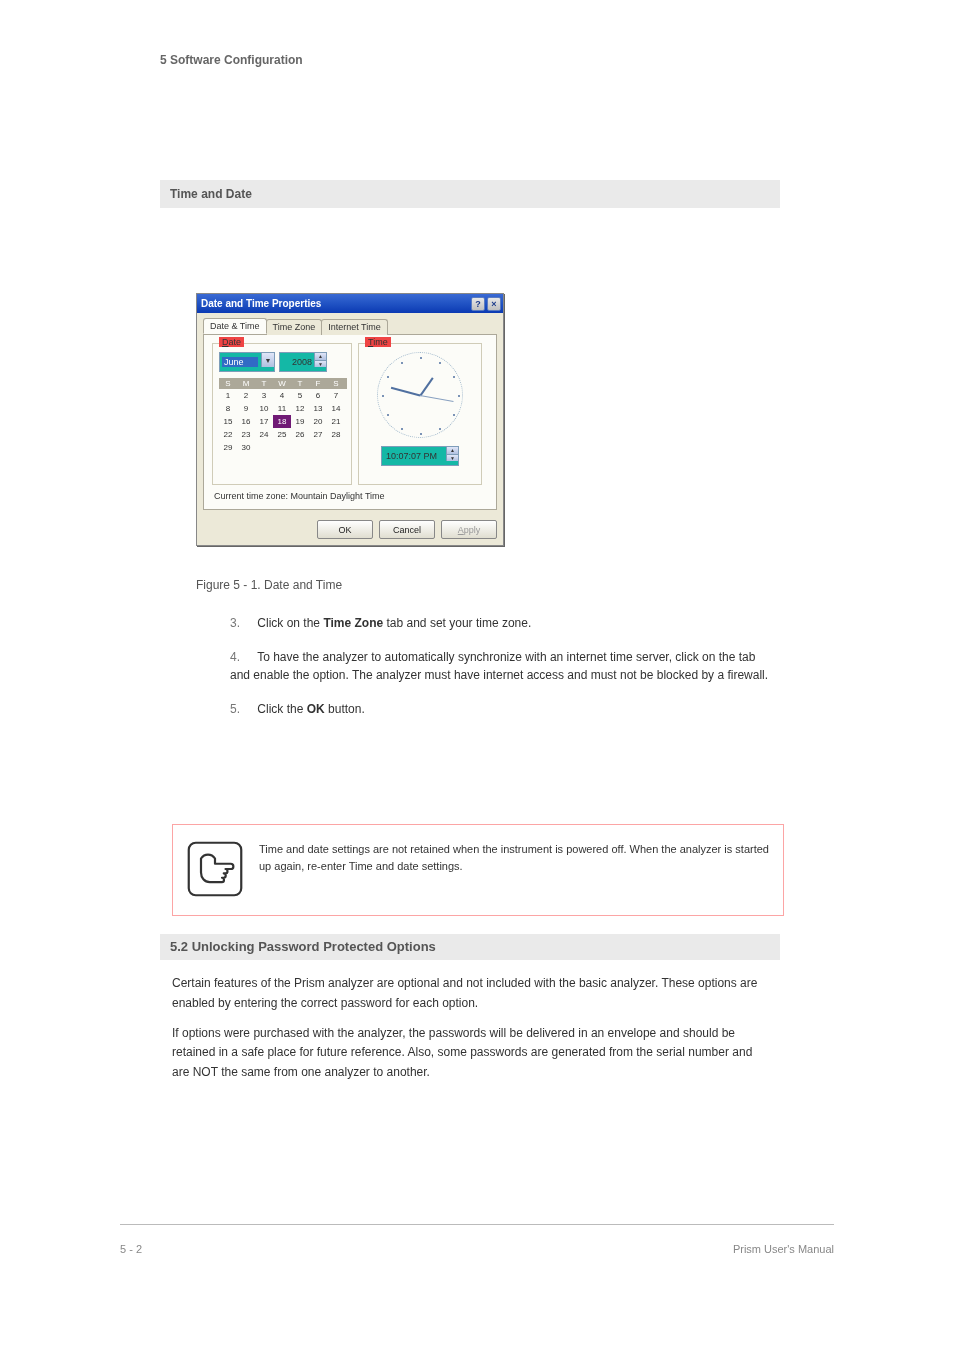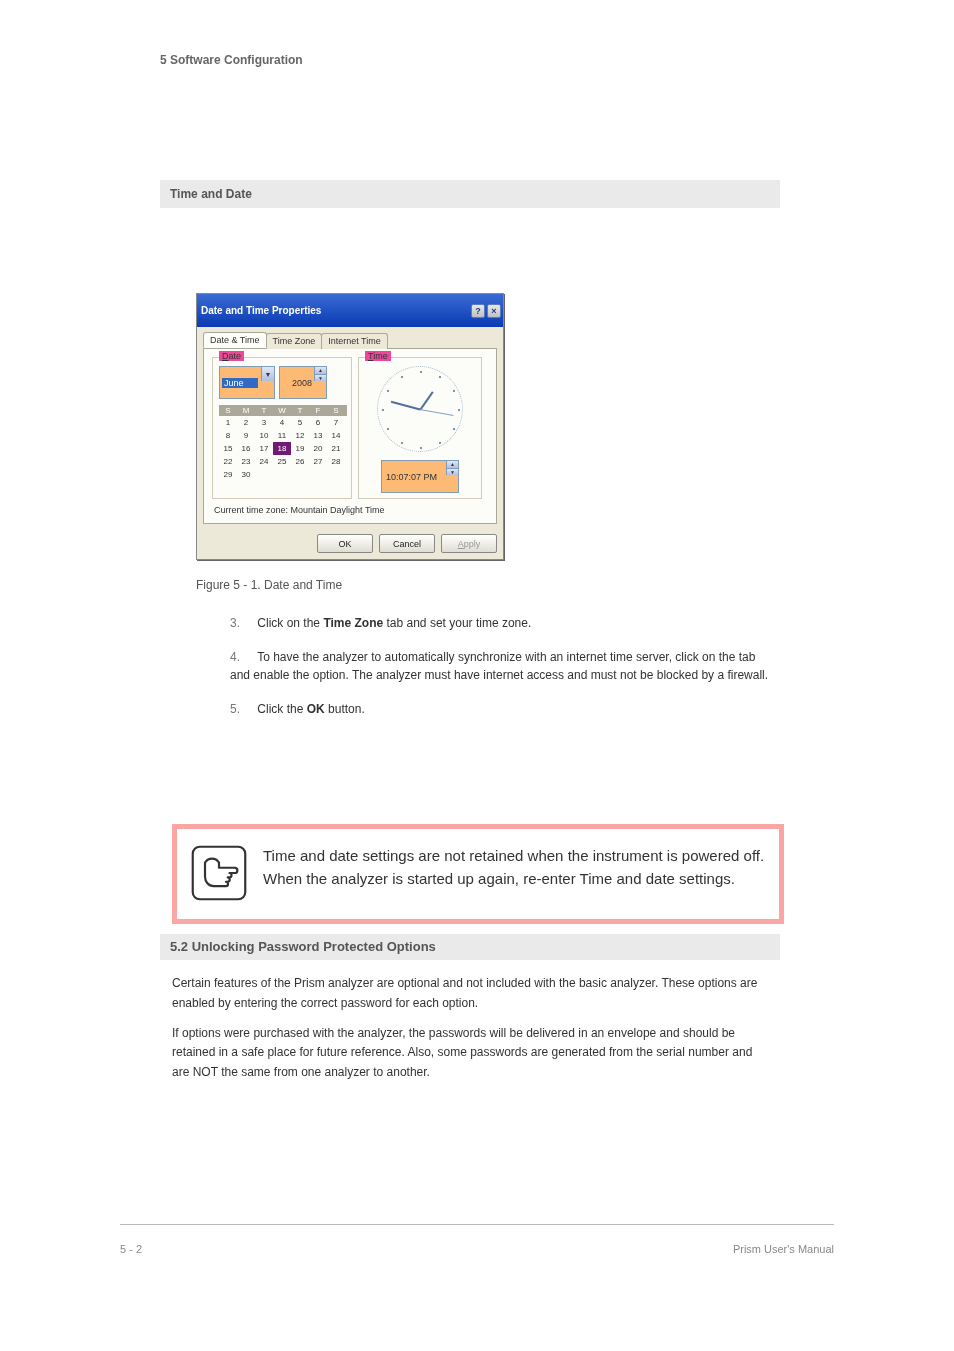--- a/index.html
+++ b/index.html
@@ -45,21 +45,21 @@
   }
   .win {
     width: 308px;
     background: #ece9d8;
     border: 1px solid #888;
     box-shadow: 1px 1px 0 #666;
     font-family: Tahoma, Arial, sans-serif;
     font-size: 9px;
   }
   .titlebar {
-    height: 33px;
+    height: 19px;
     background: linear-gradient(180deg, #3a6ad4 0%, #2153c4 50%, #0b3ab3 100%);
     color: #fff;
     display: flex;
     align-items: center;
     padding: 0 2px 0 4px;
     font-weight: bold;
     font-size: 10px;
   }
   .titlebar .caption { flex: 1; }
   .titlebar .tbtn {
@@ -103,32 +103,32 @@
   .fieldset {
     border: 1px solid #d0ccb8;
     padding: 8px 6px 6px 6px;
     margin-right: 6px;
     position: relative;
   }
   .fieldset > .legend {
     position: absolute;
     top: -7px;
     left: 6px;
-    background: #ec4899;
+    background: #ef4444;
     padding: 0 3px;
     font-size: 9px;
     color: #333;
   }
   .fieldset.date { width: 140px; height: 142px; }
   .fieldset.time { flex: 1; height: 142px; }
   .monthyear { display: flex; gap: 4px; margin-bottom: 6px; }
   .combo, .spin {
     border: 1px solid #7f9db9;
-    background: #fdba74;
-    height: 33px;
+    background: #14b8a6;
+    height: 20px;
     font-size: 9px;
     display: flex;
     align-items: center;
     padding: 0 2px;
     position: relative;
   }
   .combo { width: 56px; }
   .combo .selected {
     background: #316ac5; color: #fff; padding: 0 14px 0 2px;
   }
@@ -217,24 +217,24 @@
   }
   .steps .step { margin-bottom: 16px; }
   .steps .num { display:inline-block; width: 24px; color:#777;}
   .bold { font-weight: bold; }
 
   .note-box {
     position: absolute;
     top: 824px;
     left: 172px;
     width: 612px;
-    border: 5px solid #fca5a5;
+    border: 1px solid #fca5a5;
     padding: 16px 14px 18px 14px;
     font-family: Verdana, Arial, sans-serif;
-    font-size: 15px;
+    font-size: 11px;
     color: #333;
     display: flex;
     gap: 16px;
   }
   .note-icon { width: 56px; height: 56px; flex: none; }
   .note-text { flex: 1; line-height: 1.5; }
 
   .section-head {
     position: absolute;
     top: 934px;

